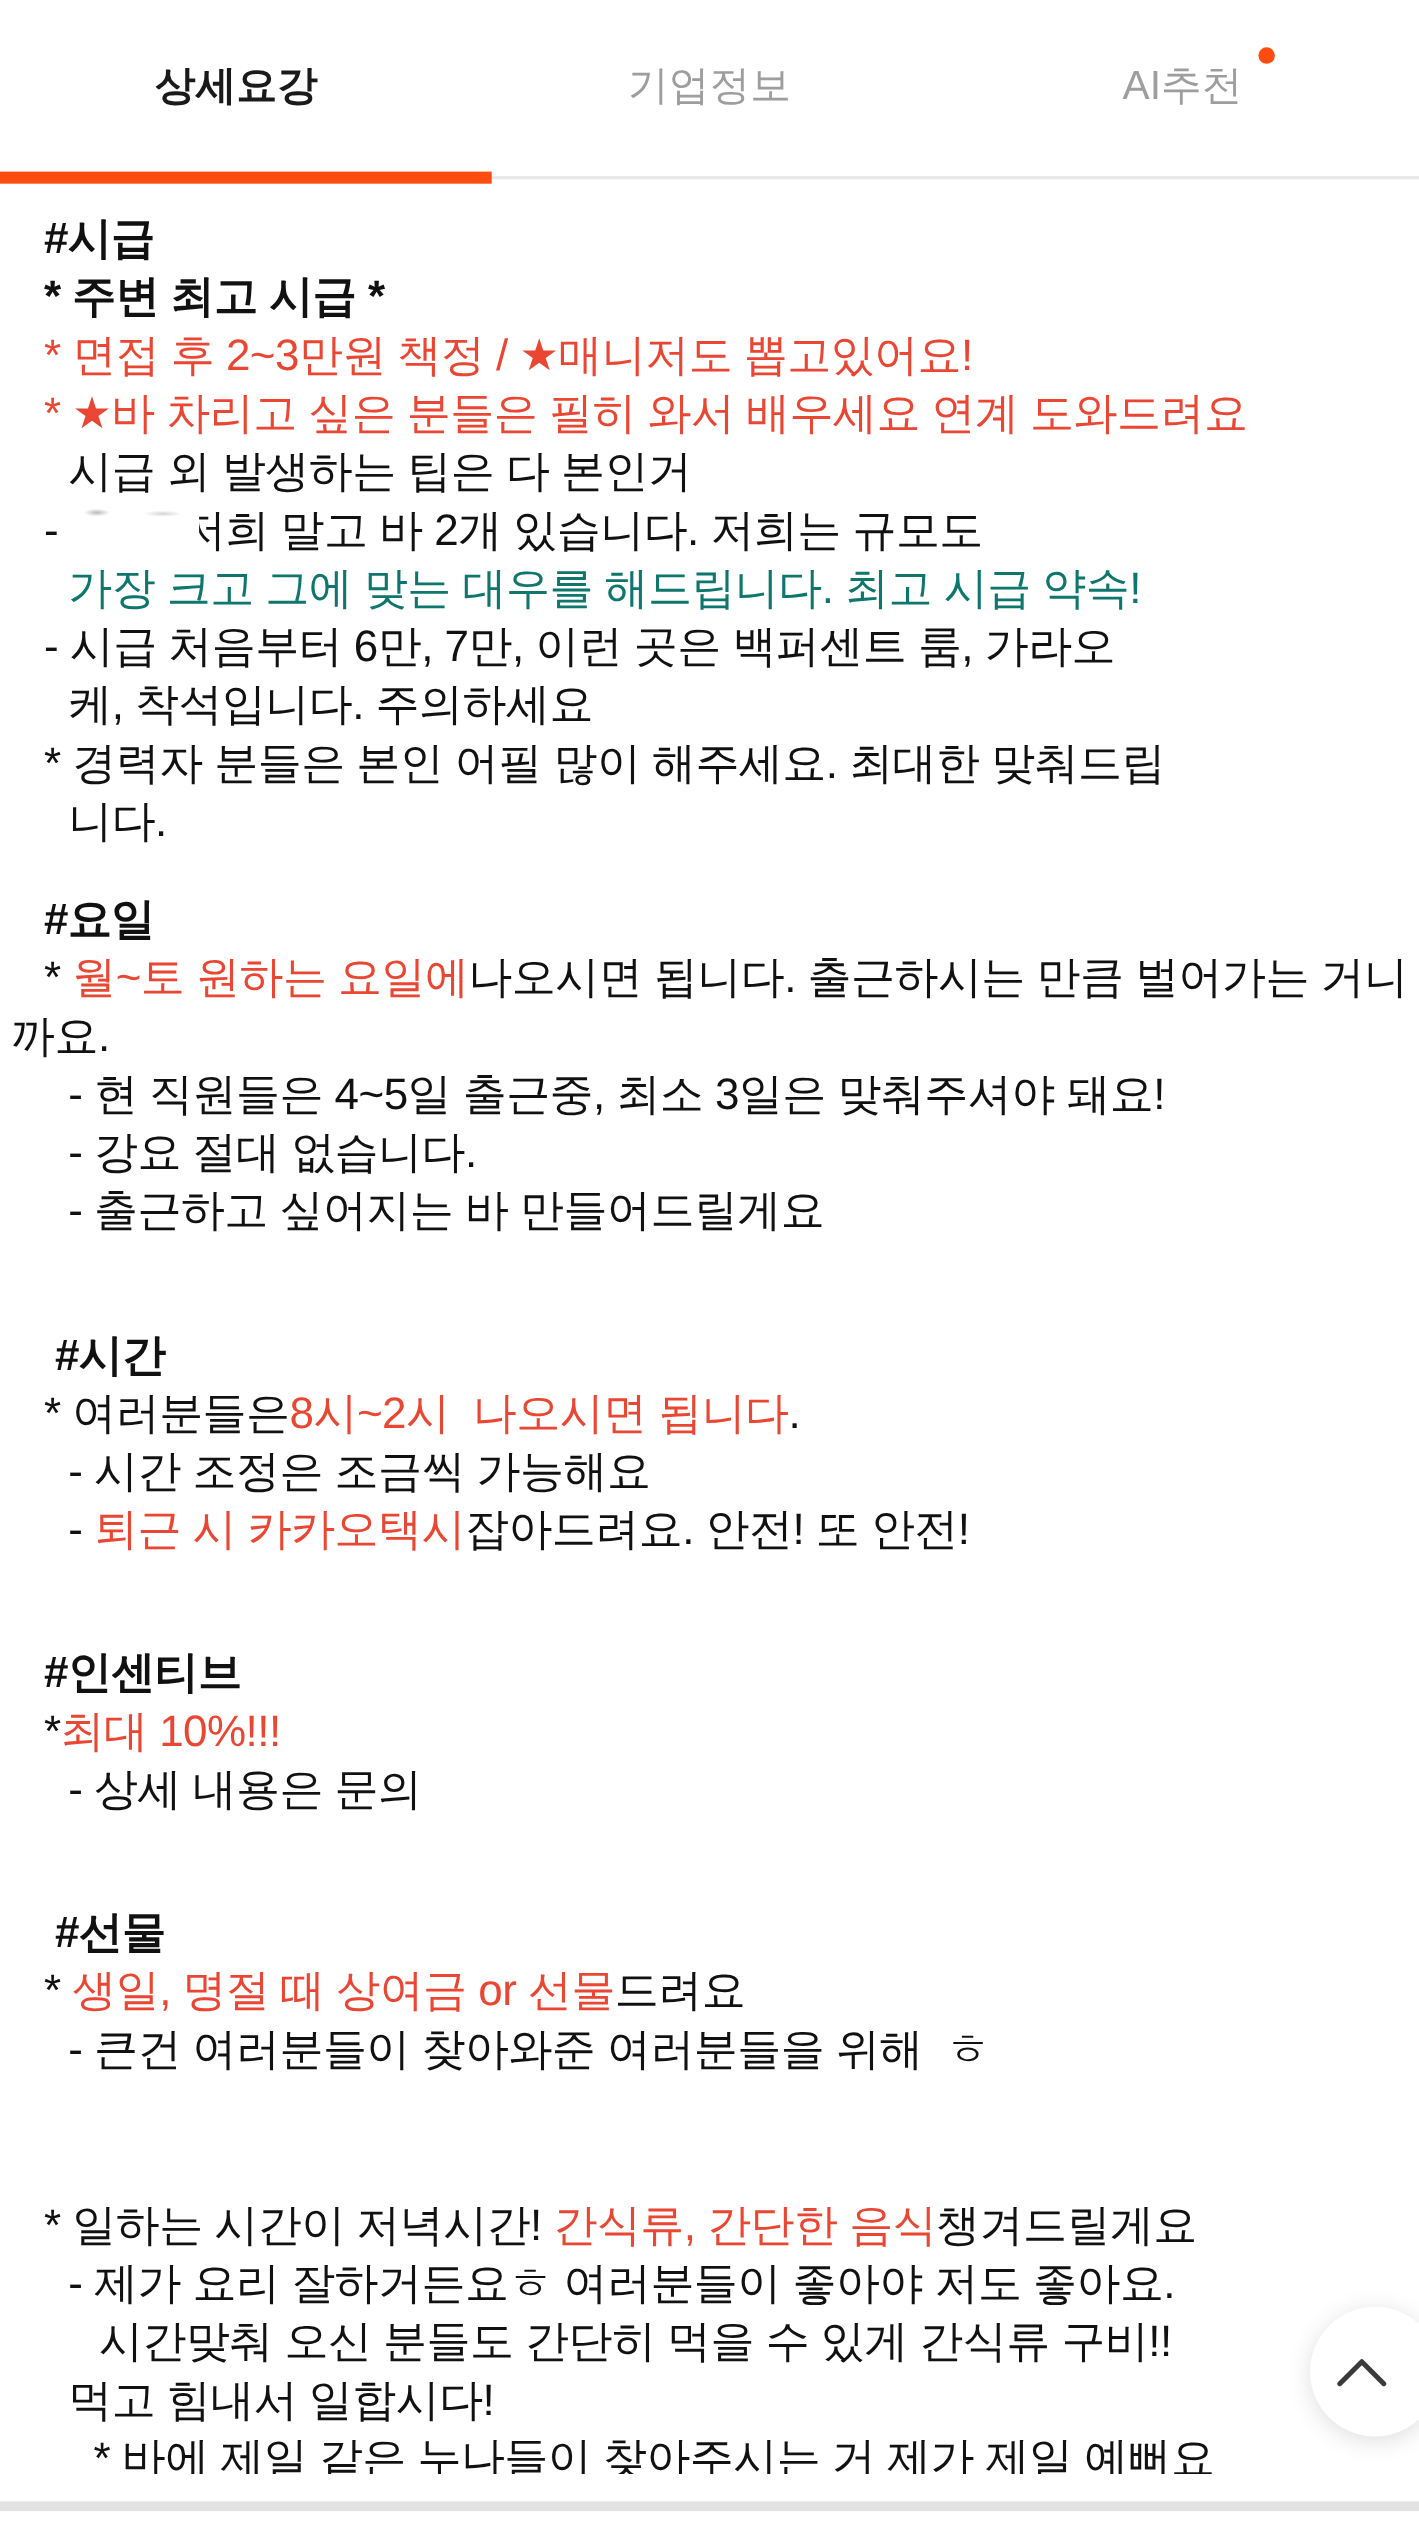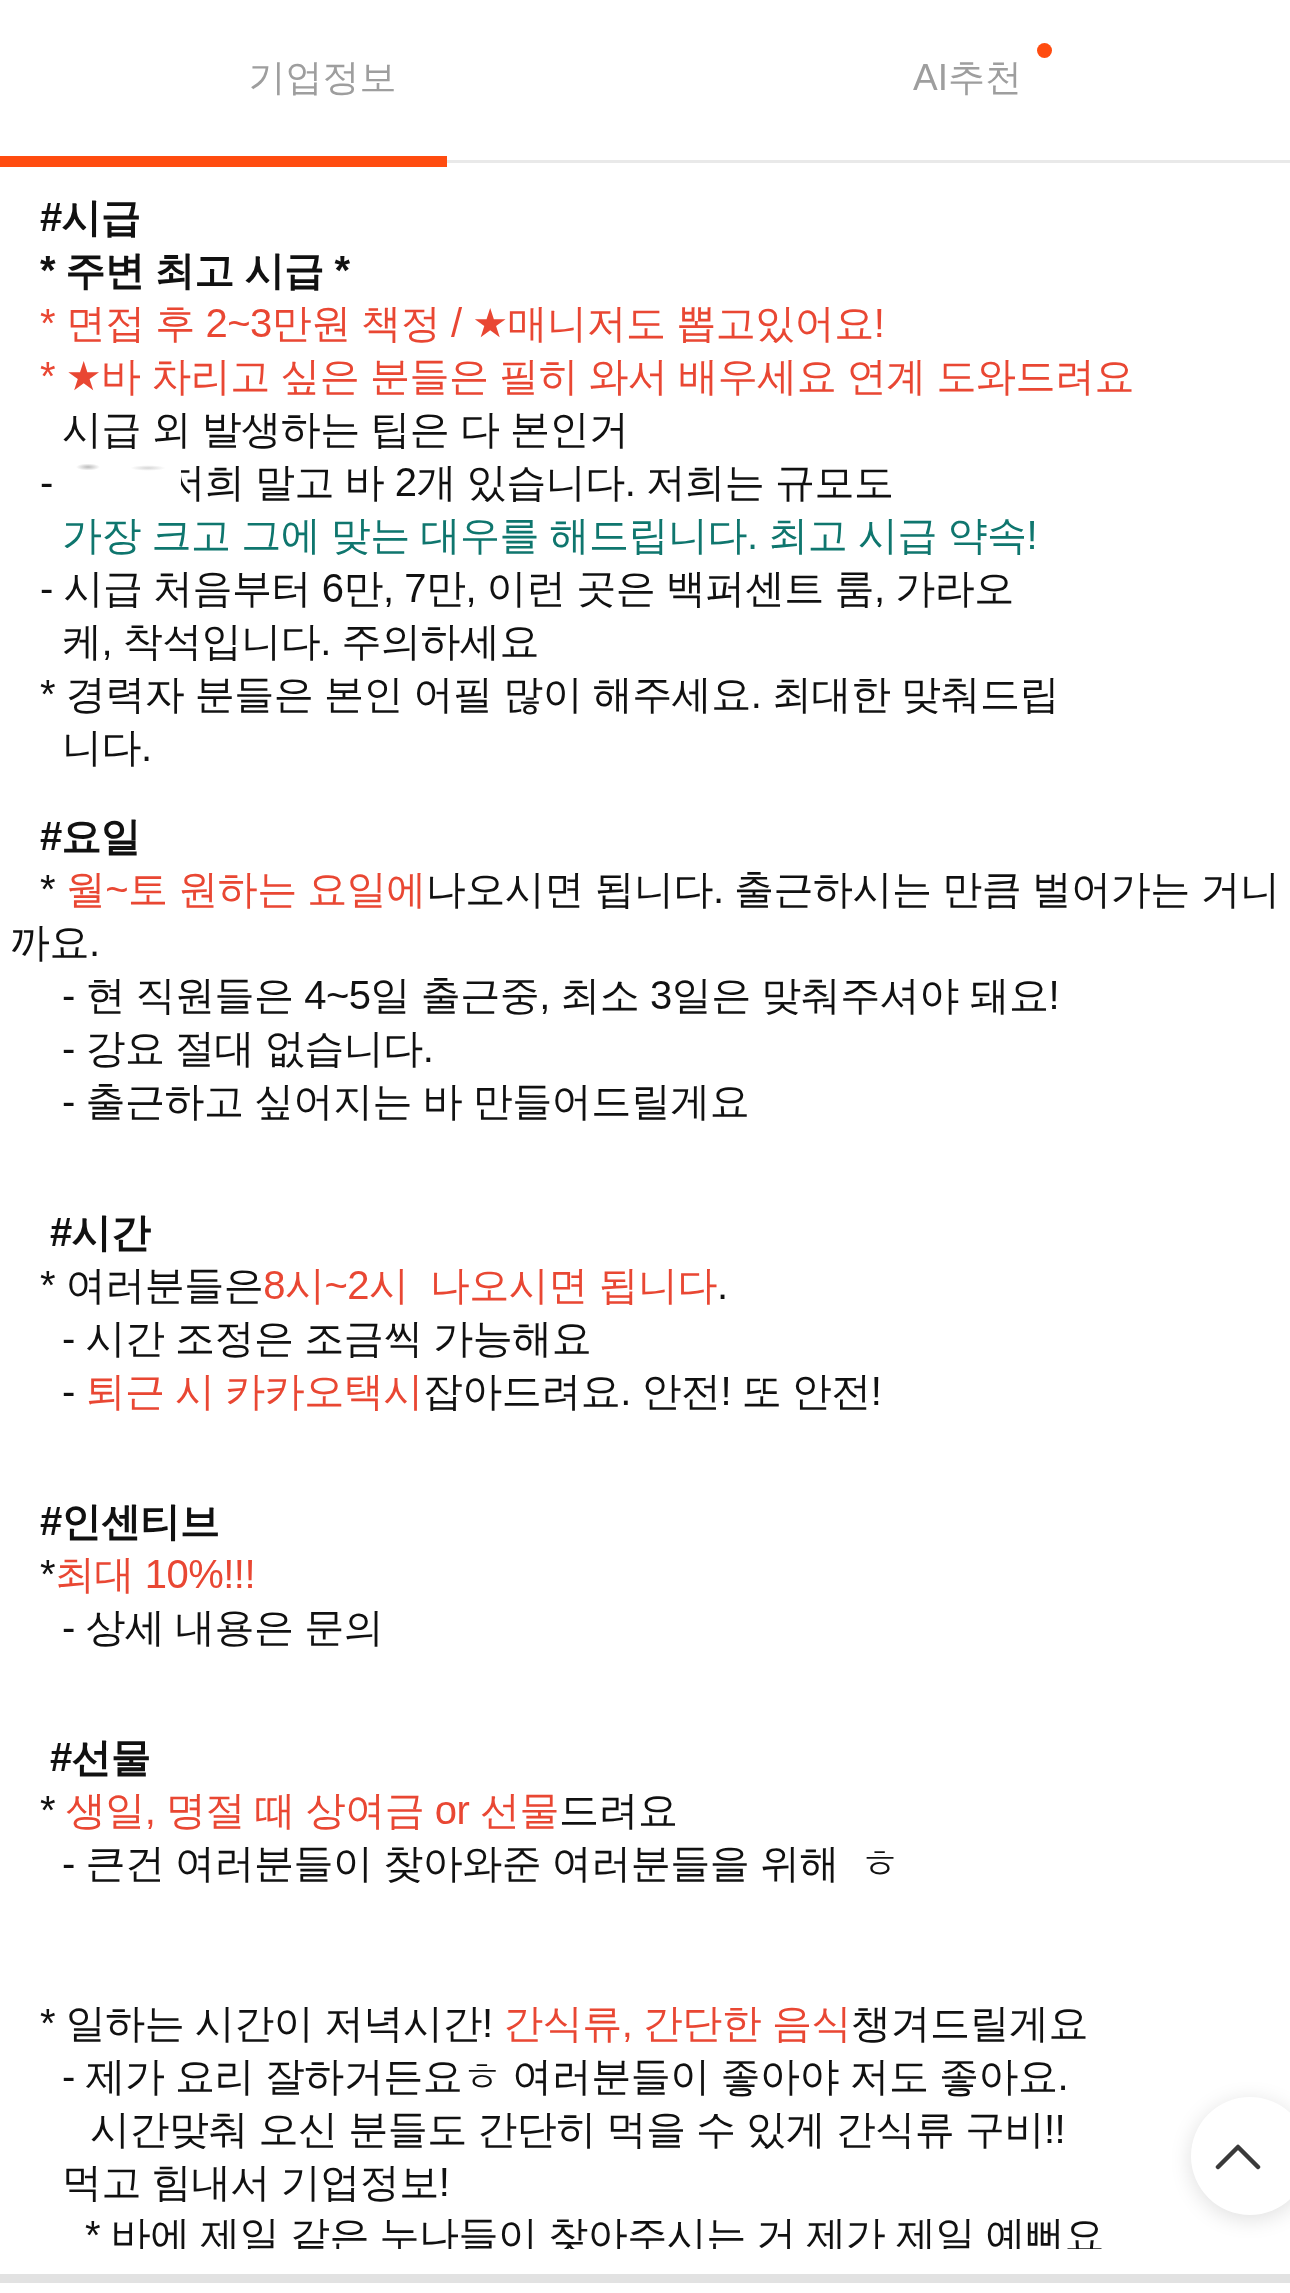--- a/index.html
+++ b/index.html
@@ -68,20 +68,23 @@
   }
   .scrolltop svg{display:block;margin-right:24px;}
 </style>
 </head>
 <body>
 
 <div class="screen">
 
   <div class="tabbar">
     <div class="tabs">
+      <div class="tab active">
+        <span class="label">상세요강</span>
+      </div>
       <div class="tab" style="color: rgb(158, 158, 158);">
         <span class="label">기업정보</span>
       </div>
       <div class="tab" style="color: rgb(158, 158, 158);">
         <span class="label"><span>AI추천</span><span class="dot"></span></span>
       </div>
     </div>
     <div class="tab-hairline"></div>
     <div class="tab-underline"></div>
   </div>
@@ -111,21 +114,21 @@
         <div class="line" style="margin-left: 62px;"><span style="color: rgb(17, 17, 17);">- </span><span style="color: rgb(233, 71, 51);">퇴근 시 카카오택시</span><span style="color: rgb(17, 17, 17);">잡아드려요. 안전! 또 안전!</span></div>
         <div class="line bold" style="margin-left: 40px; margin-top: 77px;"><span style="color: rgb(17, 17, 17);">#인센티브</span></div>
         <div class="line" style="margin-left: 40px;"><span style="color: rgb(17, 17, 17);">*</span><span style="color: rgb(233, 71, 51);">최대 10%!!!</span></div>
         <div class="line" style="margin-left: 62px;"><span style="color: rgb(17, 17, 17);">- 상세 내용은 문의</span></div>
         <div class="line bold" style="margin-left: 50px; margin-top: 77px;"><span style="color: rgb(17, 17, 17);">#선물</span></div>
         <div class="line" style="margin-left: 40px;"><span style="color: rgb(17, 17, 17);">* </span><span style="color: rgb(233, 71, 51);">생일, 명절 때 상여금 or 선물</span><span style="color: rgb(17, 17, 17);">드려요</span></div>
         <div class="line" style="margin-left: 62px;"><span style="color: rgb(17, 17, 17);">- 큰건 여러분들이 찾아와준 여러분들을 위해  ㅎ</span></div>
         <div class="line" style="margin-left: 40px; margin-top: 107px;"><span style="color: rgb(17, 17, 17);">* 일하는 시간이 저녁시간! </span><span style="color: rgb(233, 71, 51);">간식류, 간단한 음식</span><span style="color: rgb(17, 17, 17);">챙겨드릴게요</span></div>
         <div class="line" style="margin-left: 62px;"><span style="color: rgb(17, 17, 17);">- 제가 요리 잘하거든요ㅎ 여러분들이 좋아야 저도 좋아요.</span></div>
         <div class="line" style="margin-left: 90px;"><span style="color: rgb(17, 17, 17);">시간맞춰 오신 분들도 간단히 먹을 수 있게 간식류 구비!!</span></div>
-        <div class="line" style="margin-left: 62px;"><span style="color: rgb(17, 17, 17);">먹고 힘내서 기업정보!</span></div>
+        <div class="line" style="margin-left: 62px;"><span style="color: rgb(17, 17, 17);">먹고 힘내서 일합시다!</span></div>
       </div>
     <div class="cutoff-line">* 바에 제일 같은 누나들이 찾아주시는 거 제가 제일 예뻐요</div>
   </div>
 
   <div class="bottom-band"></div>
   <div class="bottom-white"></div>
 
   <button class="scrolltop">
     <svg width="46" height="28" viewBox="0 0 46 28">
       <polyline points="3,25 23,5 43,25" fill="none" stroke="#3a3a3a" stroke-width="4.5" stroke-linecap="round" stroke-linejoin="round"></polyline>

